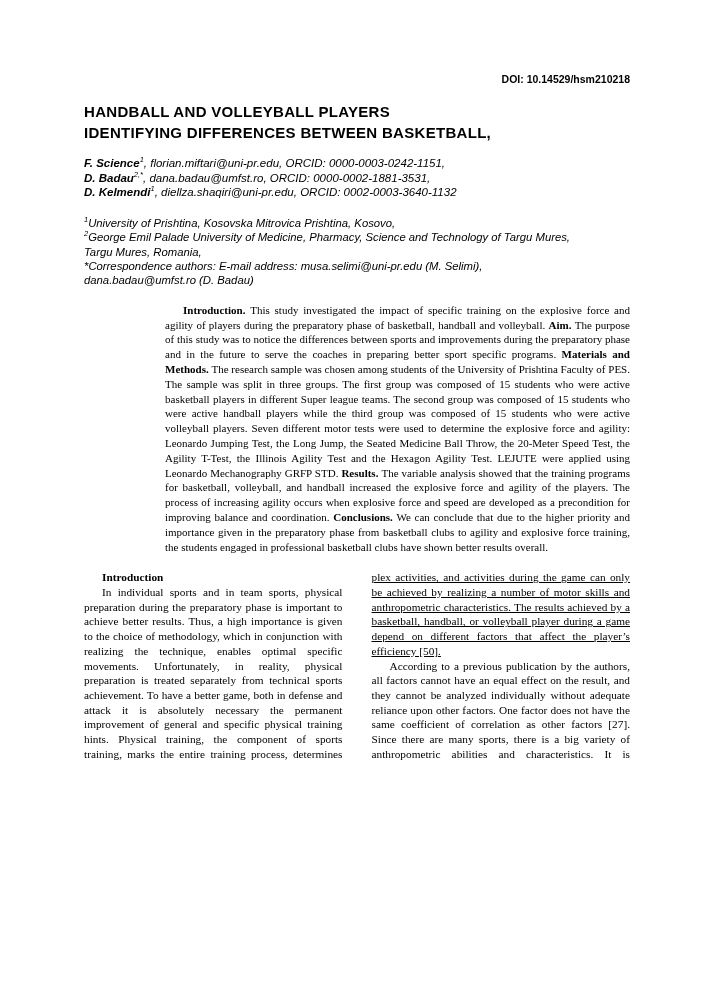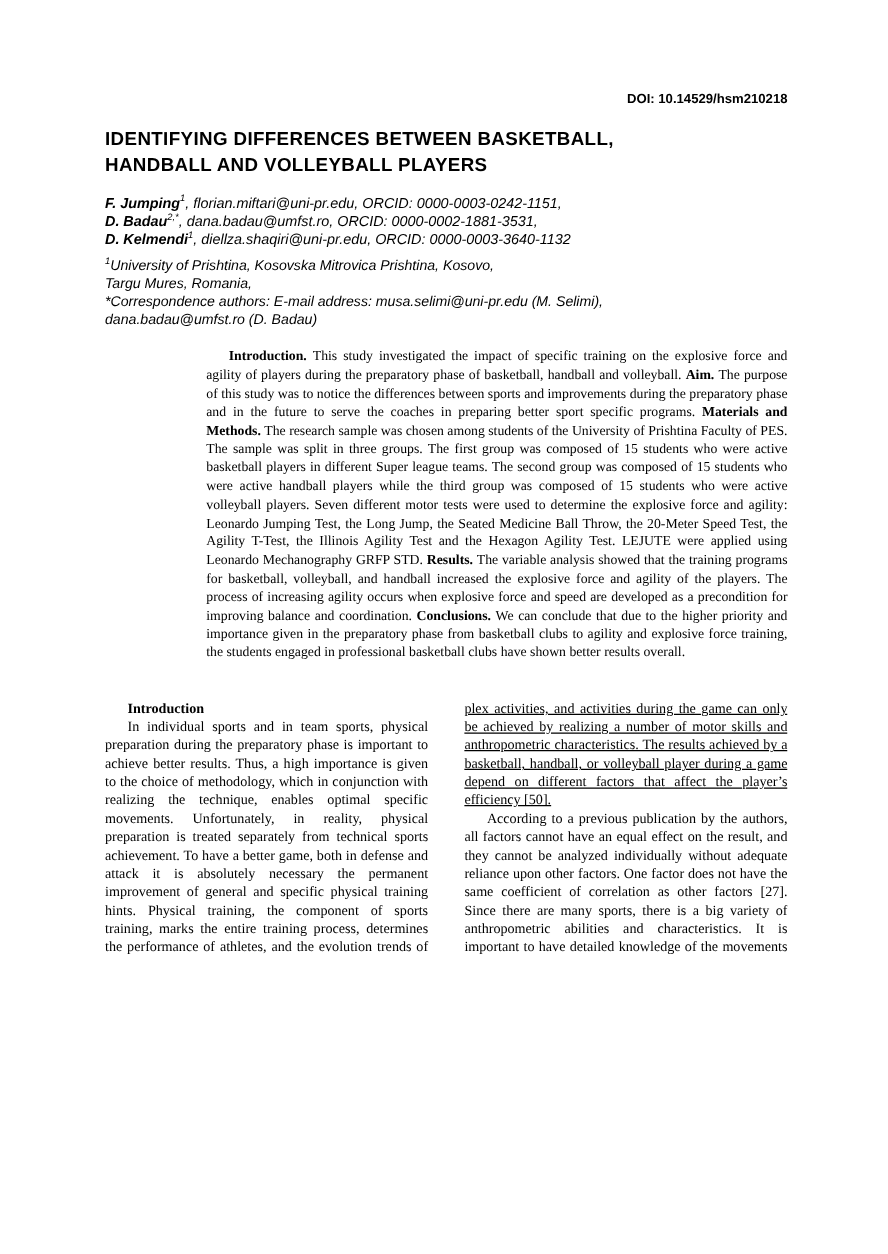--- a/index.html
+++ b/index.html
@@ -23,35 +23,35 @@
   }
   .authors {
     margin-top:13px;
     font:italic 11.5px/14.6px "Liberation Sans", sans-serif;
   }
   .author-name { font-weight:bold; }
   .authors sup, .affils sup {
     font-size:7.5px; line-height:0; vertical-align:super;
   }
   .affils {
-    margin-top:6px;
+    margin-top:16px;
     font:italic 11.3px/14.4px "Liberation Sans", sans-serif;
   }
   .abstract {
     margin:15px 12px 0 81px;
     width:465px;
     font:11px/14.8px "Liberation Serif", serif;
     text-align:justify;
   }
   .abstract p { margin:0; text-indent:18px; }
   .b { font-weight:bold; }
   .kw { font-style:italic; }
   .columns {
     display:flex; gap:29px;
-    margin-top:30px;
+    margin-top:16px;
     height:268px; overflow:hidden;
     font:11.3px/14.7px "Liberation Serif", serif;
     text-align:justify;
   }
   .col { flex:1; min-width:0; }
   .col .heading { font-weight:bold; text-indent:18px; margin:0; }
   .col p { margin:0; text-indent:18px; }
   .col p.noindent { text-indent:0;text-decoration:underline; }
   .footer {
     position:absolute; left:84px; right:80px; top:917px;
@@ -63,32 +63,33 @@
   .journal { text-align:right; font:bold 10px/12px "Liberation Sans", sans-serif; }
 </style>
 </head>
 <body>
 
 <div class="page">
 
   <div class="doi">DOI: 10.14529/hsm210218</div>
 
   <div class="title">
+    <div>HANDBALL AND VOLLEYBALL PLAYERS</div>
     <div>IDENTIFYING DIFFERENCES BETWEEN BASKETBALL,</div>
-    <div>HANDBALL AND VOLLEYBALL PLAYERS</div>
   </div>
 
   <div class="authors">
-    <div><span class="author-name">F. Jumping</span><sup>1</sup><span>, florian.miftari@uni-pr.edu, ORCID: 0000-0003-0242-1151,</span></div>
+    <div><span class="author-name">F. Science</span><sup>1</sup><span>, florian.miftari@uni-pr.edu, ORCID: 0000-0003-0242-1151,</span></div>
     <div><span class="author-name">D. Badau</span><sup>2,*</sup><span>, dana.badau@umfst.ro, ORCID: 0000-0002-1881-3531,</span></div>
-    <div><span class="author-name">D. Kelmendi</span><sup>1</sup><span>, diellza.shaqiri@uni-pr.edu, ORCID: 0000-0003-3640-1132</span></div>
+    <div><span class="author-name">D. Kelmendi</span><sup>1</sup><span>, diellza.shaqiri@uni-pr.edu, ORCID: 0002-0003-3640-1132</span></div>
   </div>
 
   <div class="affils">
     <div><sup>1</sup><span>University of Prishtina, Kosovska Mitrovica Prishtina, Kosovo,</span></div>
+    <div><sup>2</sup><span>George Emil Palade University of Medicine, Pharmacy, Science and Technology of Targu Mures,</span></div>
     <div><span>Targu Mures, Romania,</span></div>
     <div><span>*Correspondence authors: E-mail address: musa.selimi@uni-pr.edu (M. Selimi),</span></div>
     <div><span>dana.badau@umfst.ro (D. Badau)</span></div>
   </div>
 
   <div class="abstract">
     <p><span class="b">Introduction. </span><span>This study investigated the impact of specific training on the explosive force and agility of players during the preparatory phase of basketball, handball and volleyball. </span><span class="b">Aim. </span><span>The purpose of this study was to notice the differences between sports and improvements during the preparatory phase and in the future to serve the coaches in preparing better sport specific programs. </span><span class="b">Materials and Methods. </span><span>The research sample was chosen among students of the University of Prishtina Faculty of PES. The sample was split in three groups. The first group was composed of 15 students who were active basketball players in different Super league teams. The second group was composed of 15 students who were active handball players while the third group was composed of 15 students who were active volleyball players. Seven different motor tests were used to determine the explosive force and agility: Leonardo Jumping Test, the Long Jump, the Seated Medicine Ball Throw, the 20-Meter Speed Test, the Agility T-Test, the Illinois Agility Test and the Hexagon Agility Test. LEJUTE were applied using Leonardo Mechanography GRFP STD. </span><span class="b">Results. </span><span>The variable analysis showed that the training programs for basketball, volleyball, and handball increased the explosive force and agility of the players. The process of increasing agility occurs when explosive force and speed are developed as a precondition for improving balance and coordination. </span><span class="b">Conclusions. </span><span>We can conclude that due to the higher priority and importance given in the preparatory phase from basketball clubs to agility and explosive force training, the students engaged in professional basketball clubs have shown better results overall.</span></p>
   </div>
 
   <div class="columns">

